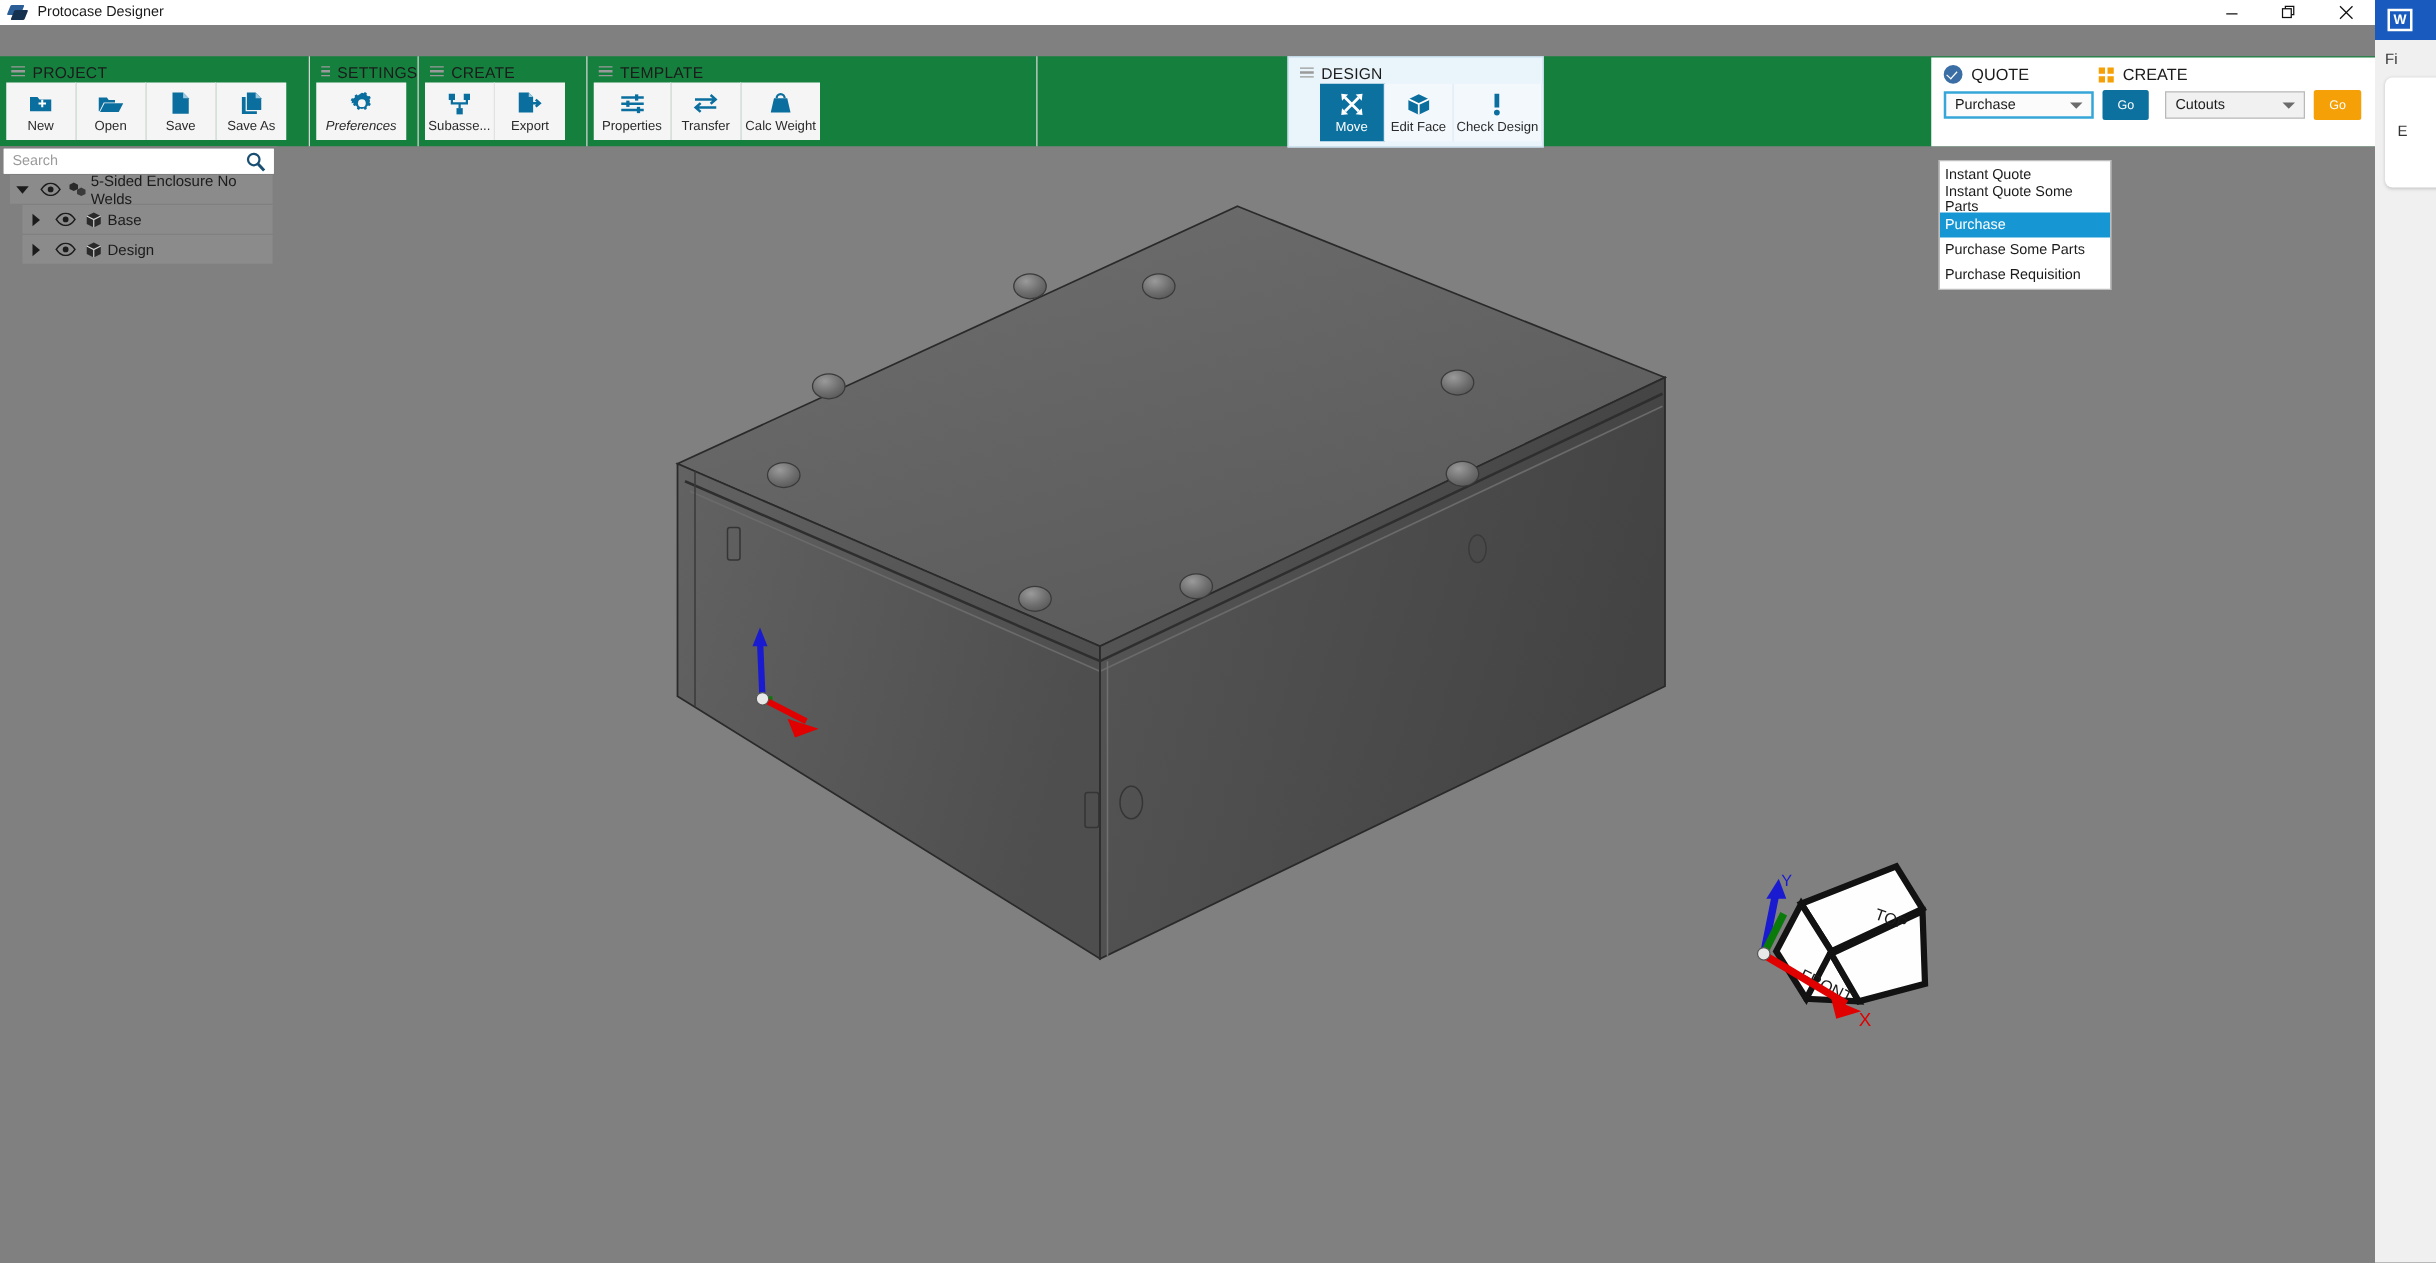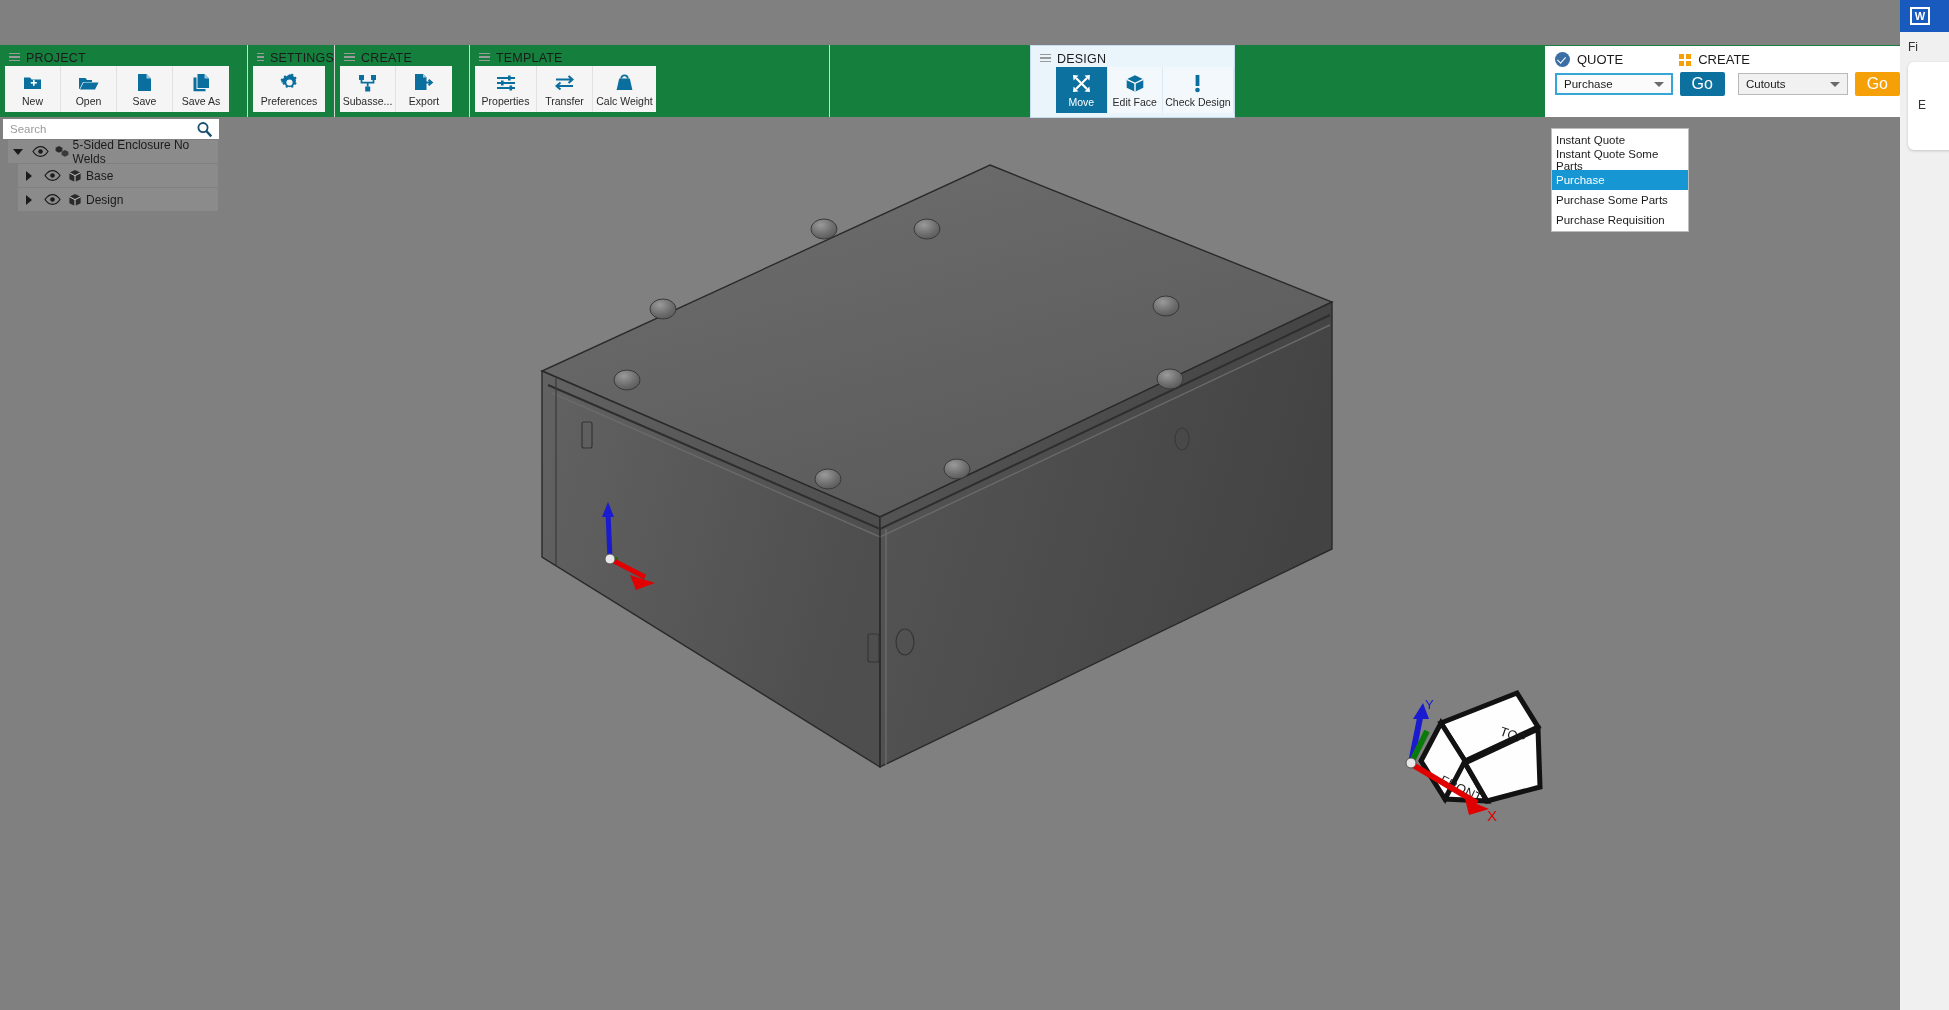--- a/index.html
+++ b/index.html
@@ -104,21 +104,21 @@
     font-size: 11.5px; color: #1b1b1b; padding-left: 7px;
   }
   .selwrap.focused { border: 2px solid #36a6d8; background: #fbfbfb; }
   .selwrap .caret {
     position: absolute; right: 7px; top: 50%; margin-top: -2px;
     width: 0; height: 0;
     border-left: 5px solid transparent; border-right: 5px solid transparent;
     border-top: 5px solid #6b6b6b;
   }
   .gobtn {
-    height: 24px; padding: 0 12px; color: #fff; font-size: 16px;
+    height: 24px; padding: 0 12px; color: #fff; font-size: 10px;
     display: flex; align-items: center; justify-content: center;
     border: none; border-radius: 2px;
   }
   .gobtn.blue { background: #0c719f; }
   .gobtn.orange { background: #f5a006; }
   .checkicon { width: 15px; height: 15px; border-radius: 50%; background: #3a6ea5; position: relative; }
   .checkicon::after {
     content: ""; position: absolute; left: 4px; top: 3px; width: 4px; height: 7px;
     border: solid #fff; border-width: 0 1.7px 1.7px 0; transform: rotate(42deg);
   }
@@ -191,20 +191,46 @@
   }
   .word-doc-txt { position: absolute; left: 10px; top: 36px; font-size: 12px; color: #333; }
 </style>
 </head>
 <body>
 
 <div class="app">
 
   <div class="canvas"></div>
 
+  <div class="titlebar">
+    <div class="title-logo">
+      <span class="d1"></span>
+        <span class="d2"></span>
+    </div>
+    <span class="title-text">Protocase Designer</span>
+    <div class="winbtns">
+      <div class="winbtn">
+        <svg width="11" height="11" viewBox="0 0 11 11">
+            <line x1="1" y1="6" x2="10" y2="6" stroke="#111" stroke-width="1"></line>
+          </svg>
+      </div>
+      <div class="winbtn">
+        <svg width="12" height="12" viewBox="0 0 12 12">
+          <rect x="1" y="3" width="7" height="7" fill="none" stroke="#111" stroke-width="1"></rect>
+          <polyline points="3.3,3 3.3,1 10,1 10,7.6 8,7.6" fill="none" stroke="#111" stroke-width="1"></polyline>
+        </svg>
+      </div>
+      <div class="winbtn">
+        <svg width="12" height="12" viewBox="0 0 12 12">
+          <line x1="1" y1="1" x2="11" y2="11" stroke="#111" stroke-width="1"></line>
+          <line x1="11" y1="1" x2="1" y2="11" stroke="#111" stroke-width="1"></line>
+        </svg>
+      </div>
+    </div>
+  </div>
 
 
   <div class="ribbon">
 
     <div class="rgroup" id="group-project" style="left:0; width:248px;">
       <div class="rgroup-title">
         <span class="hamb">
             <i></i>
             <i></i>
             <i></i>
@@ -256,21 +282,21 @@
     <div class="rgroup" id="group-settings" style="left:248px; width:87px;">
       <div class="rgroup-title">
         <span class="hamb">
             <i></i>
             <i></i>
             <i></i>
           </span>
         <span>SETTINGS</span>
       </div>
       <div class="rbtns">
-        <div class="rbtn" style="width:72px;">
+        <div class="rbtn" style="width:72px;font-style:italic;">
           <span class="ico">
             <svg width="19" height="19" viewBox="0 0 19 19">
                 <path d="M9.5 1.2l1.5.4.9-1.1 1.6 1-.3 1.4 1.1 1.1 1.4-.3 1 1.6-1.1.9.4 1.5-.4 1.5 1.1.9-1 1.6-1.4-.3-1.1 1.1.3 1.4-1.6 1-.9-1.1-1.5.4-1.5-.4-.9 1.1-1.6-1 .3-1.4-1.1-1.1-1.4.3-1-1.6 1.1-.9L1.2 9.5l.4-1.5-1.1-.9 1-1.6 1.4.3 1.1-1.1-.3-1.4 1.6-1 .9 1.1z" fill="#0a6e9e"></path>
                 <circle cx="9.5" cy="9.5" r="3.1" fill="#f5f5f5"></circle>
               </svg>
           </span>
           <span class="lbl">Preferences</span>
         </div>
       </div>
     </div>

